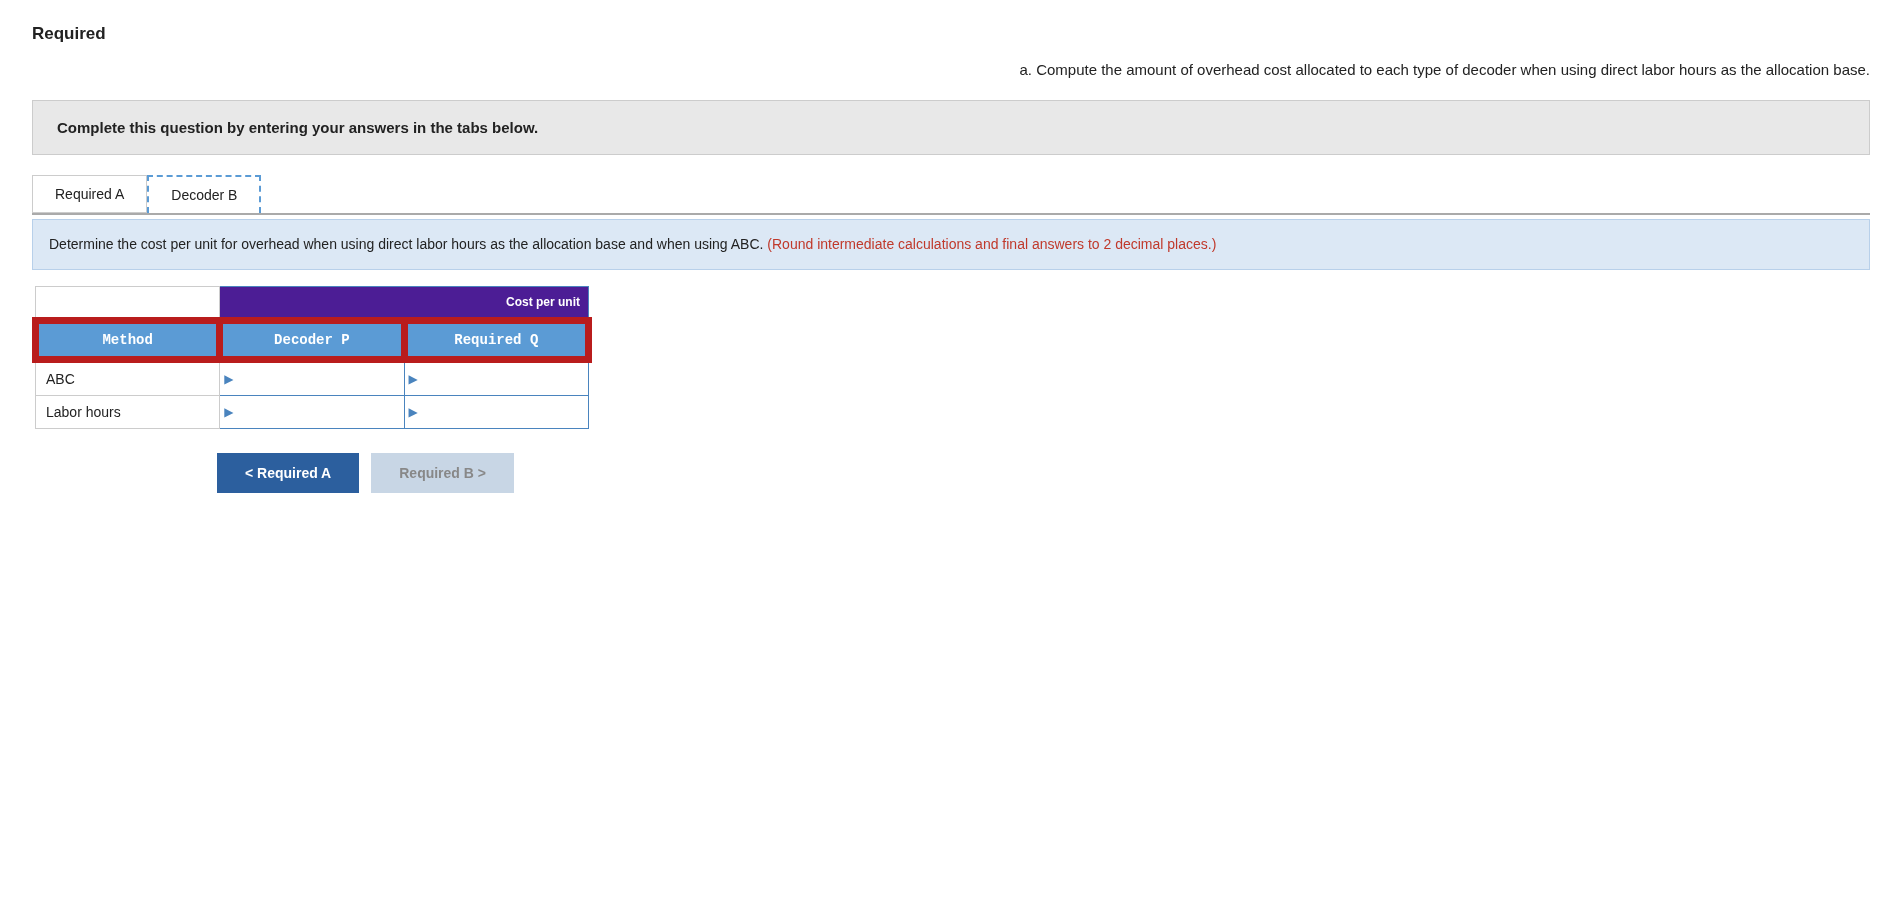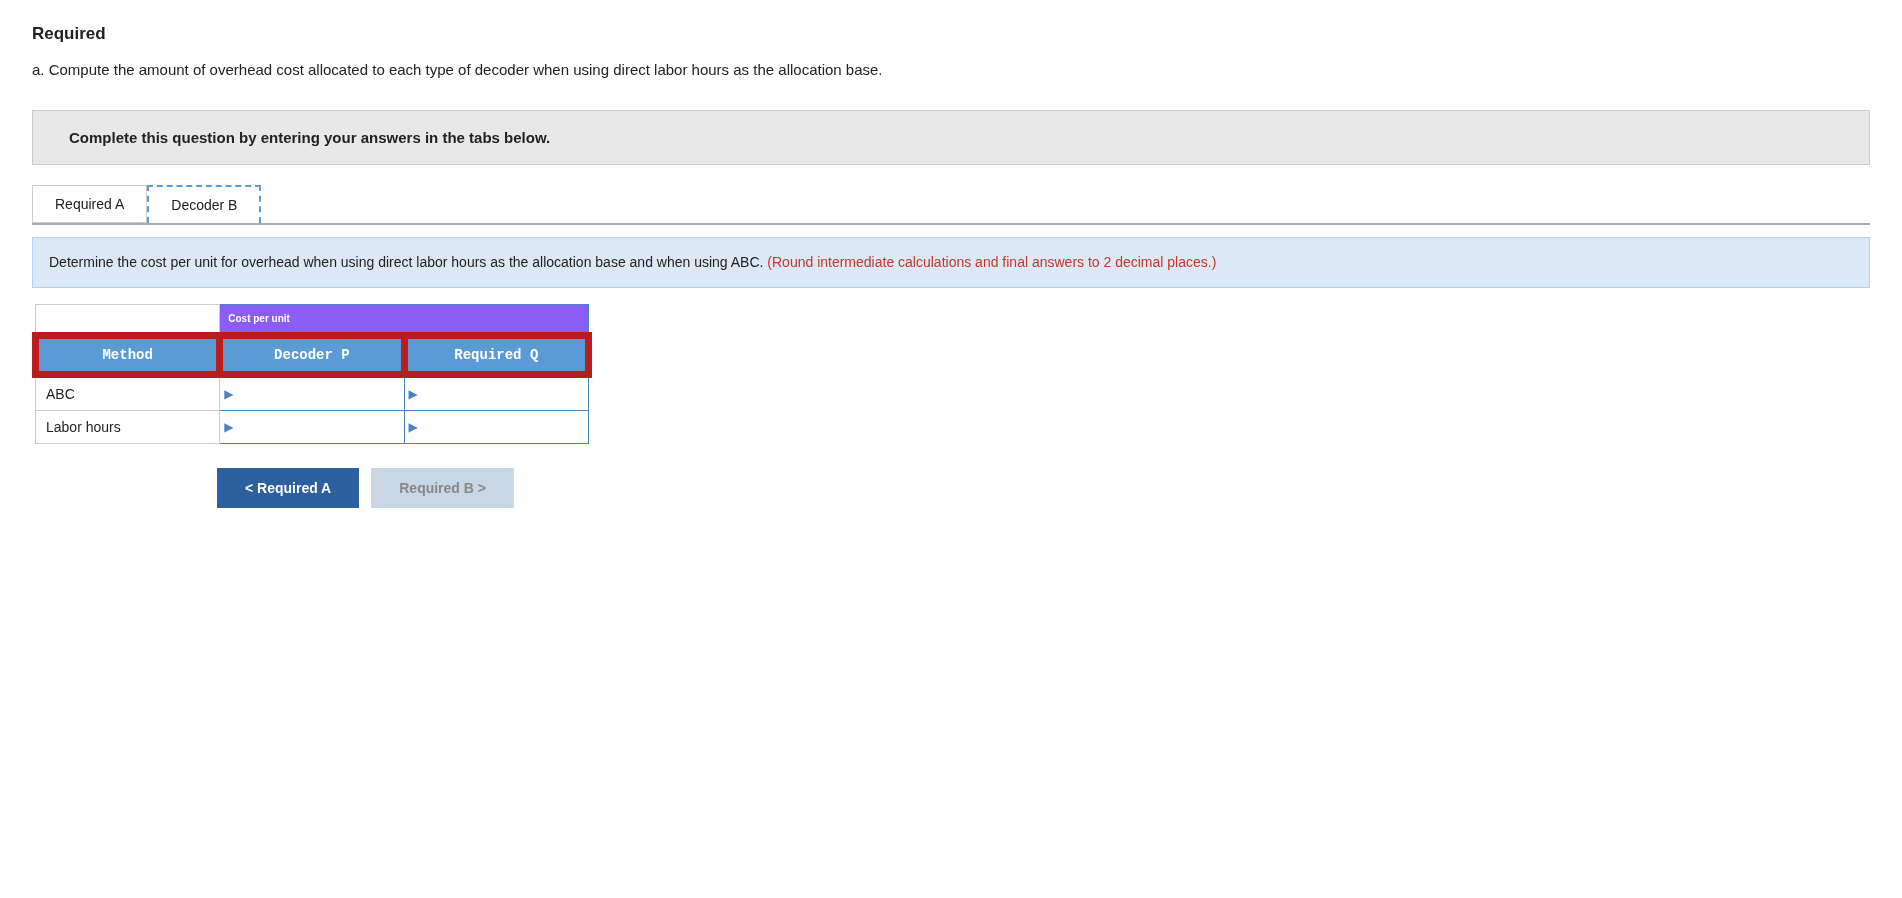--- a/index.html
+++ b/index.html
@@ -12,40 +12,41 @@
     }
 
     .required-title {
       font-weight: bold;
       font-size: 17px;
       margin-bottom: 14px;
     }
 
     .instructions {
       line-height: 1.6;
-      margin-bottom: 28px;
+      margin-bottom: 18px;
+      text-align: right;
     }
 
     .instructions p {
       margin-bottom: 4px;
     }
 
     .complete-box {
       background: #e8e8e8;
       border: 1px solid #ccc;
-      padding: 18px 36px;
+      padding: 18px 24px;
       margin-bottom: 20px;
       font-weight: bold;
       font-size: 15px;
     }
 
     .tabs-container {
       border-bottom: 2px solid #aaa;
       display: flex;
-      margin-bottom: 12px;
+      margin-bottom: 4px;
     }
 
     .tab {
       padding: 10px 22px;
       border: 1px solid #ccc;
       background: #fff;
       cursor: pointer;
       font-size: 14px;
       position: relative;
     }
@@ -78,25 +79,25 @@
     .table-section {
       margin-bottom: 24px;
     }
 
     table {
       border-collapse: collapse;
       width: 560px;
     }
 
     .table-main-header {
-      background: #8b5cf6;
+      background: #4c1d95;
       color: #fff;
-      text-align: left;
-      font-weight: bold;
-      font-size: 10px;
+      text-align: right;
+      font-weight: bold;
+      font-size: 12px;
       padding: 8px;
       border: 1px solid #4a84be;
     }
 
     .table-sub-header {
       background: #5b9bd5;
       color: #fff;
       text-align: center;
       font-weight: bold;
       font-size: 14px;

